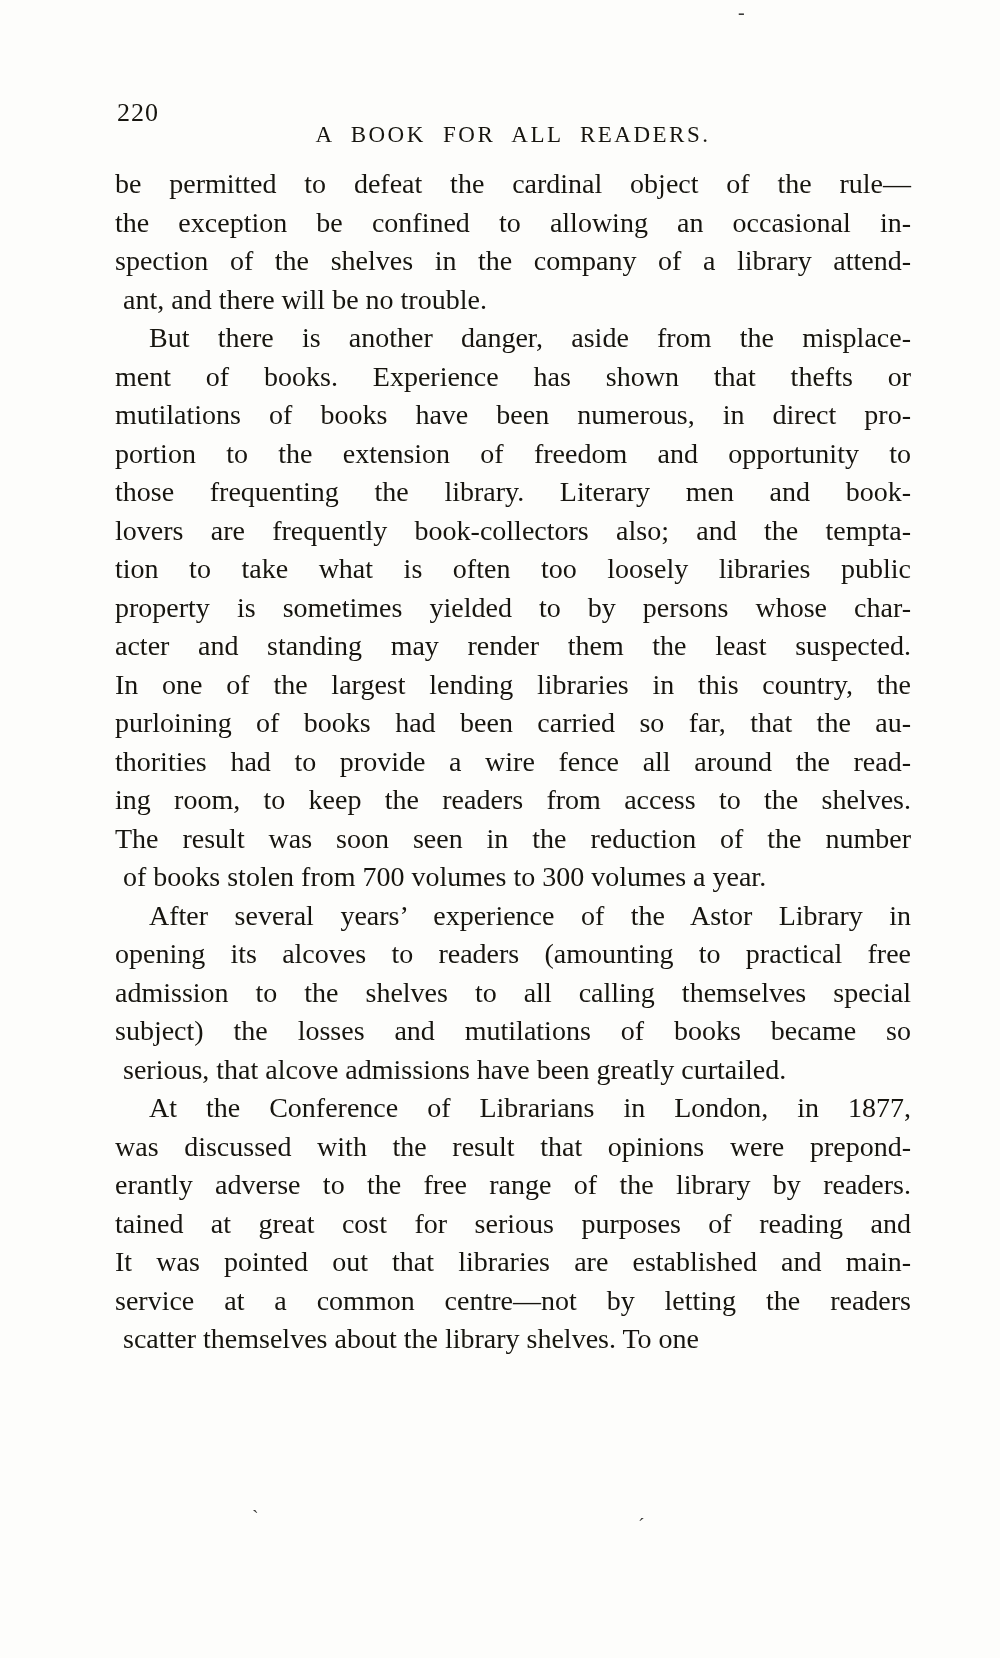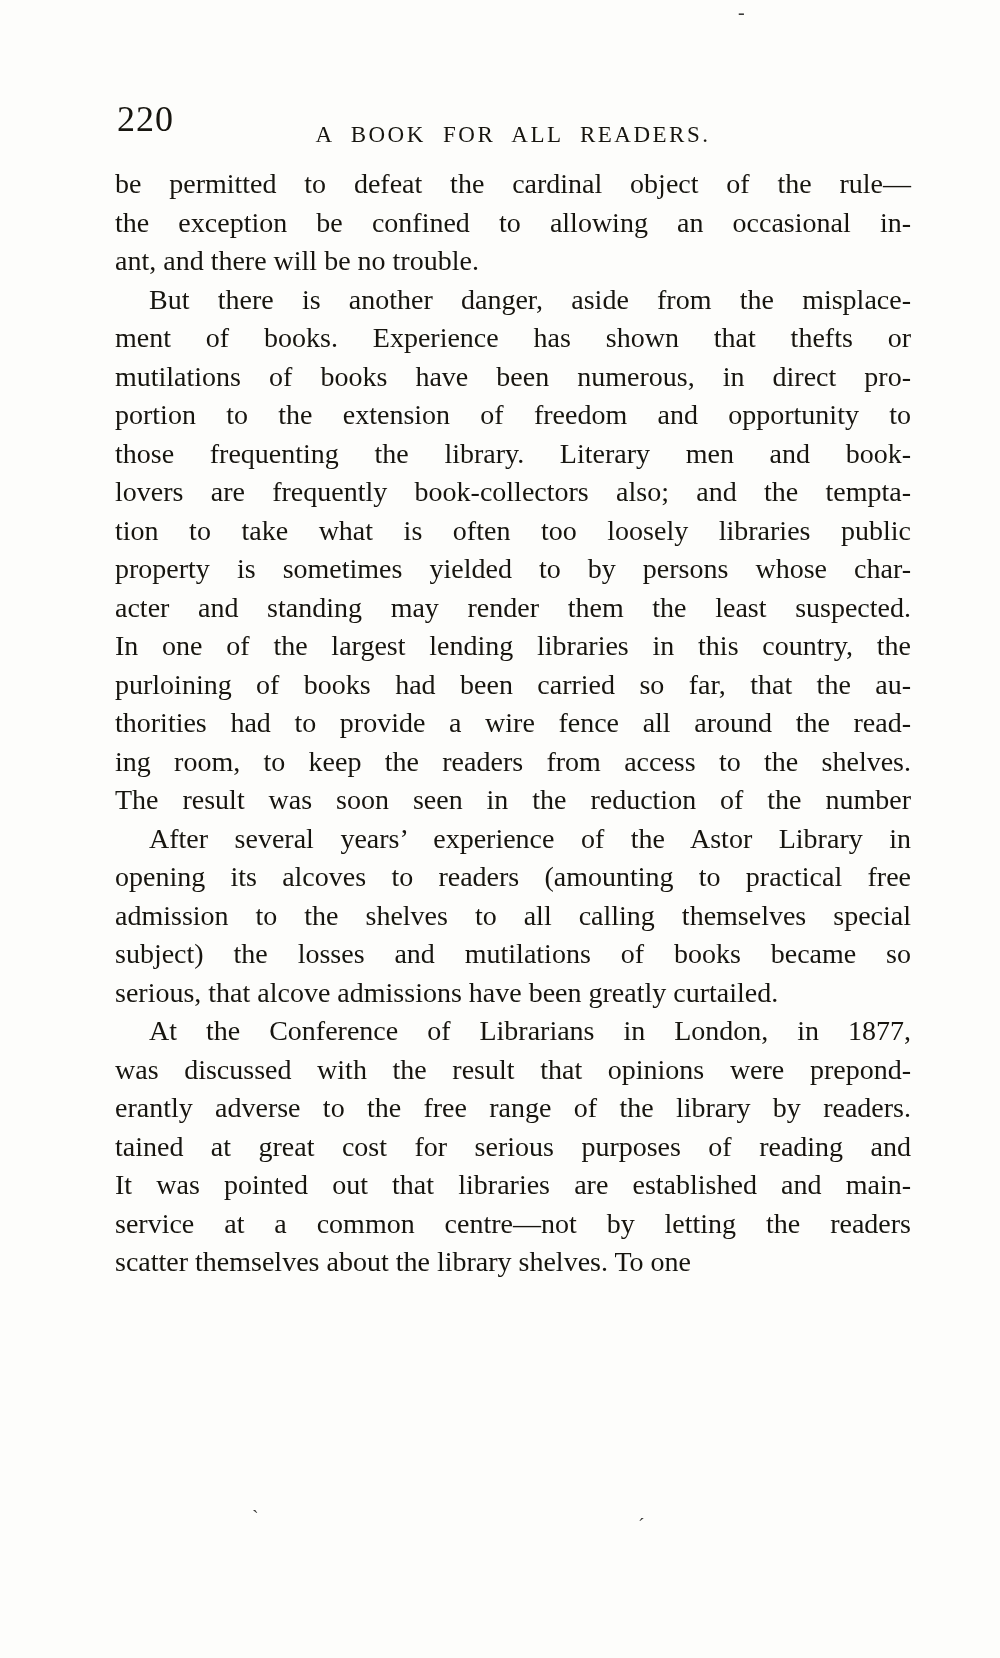--- a/index.html
+++ b/index.html
@@ -20,21 +20,21 @@
     position: absolute;
     top: 98px;
     left: 115px;
     width: 796px;
     height: 34px;
   }
   .page-number {
     position: absolute;
     left: 2px;
     top: 0;
-    font-size: 36px;
+    font-size: 26px;
     letter-spacing: 1px;
   }
   .running-title {
     display: block;
     text-align: center;
     font-size: 23px;
     font-weight: 400;
     letter-spacing: 2.5px;
     word-spacing: 9px;
     padding-top: 4px;
@@ -51,20 +51,21 @@
     padding: 0;
   }
   .line {
     font-size: 28px;
     line-height: 38.5px;
     text-align: justify;
     text-align-last: justify;
   }
   .line.last {
     text-align-last: left;
+    margin-left: 8px;
   }
   .paragraph.indented .line:first-child {
     text-indent: 34px;
   }
   .artifact {
     position: absolute;
     font-size: 20px;
     color: #3a3a38;
     line-height: 1;
   }
@@ -81,37 +82,39 @@
 
   <header class="page-header">
     <span class="page-number">220</span>
     <span class="running-title">A BOOK FOR ALL READERS.</span>
   </header>
 
   <main class="page-body">
       <div class="paragraph">
         <div class="line">be permitted to defeat the cardinal object of the rule—</div>
         <div class="line">the exception be confined to allowing an occasional in-</div>
+        <div class="line">spection of the shelves in the company of a library attend-</div>
         <div class="line last">ant, and there will be no trouble.</div>
       </div>
       <div class="paragraph indented">
         <div class="line">But there is another danger, aside from the misplace-</div>
         <div class="line">ment of books.  Experience has shown that thefts or</div>
         <div class="line">mutilations of books have been numerous, in direct pro-</div>
         <div class="line">portion to the extension of freedom and opportunity to</div>
         <div class="line">those frequenting the library.  Literary men and book-</div>
         <div class="line">lovers are frequently book-collectors also; and the tempta-</div>
         <div class="line">tion to take what is often too loosely libraries public</div>
         <div class="line">property is sometimes yielded to by persons whose char-</div>
         <div class="line">acter and standing may render them the least suspected.</div>
         <div class="line">In one of the largest lending libraries in this country, the</div>
         <div class="line">purloining of books had been carried so far, that the au-</div>
         <div class="line">thorities had to provide a wire fence all around the read-</div>
         <div class="line">ing room, to keep the readers from access to the shelves.</div>
         <div class="line">The result was soon seen in the reduction of the number</div>
+        <div class="line last">of books stolen from 700 volumes to 300 volumes a year.</div>
       </div>
       <div class="paragraph indented">
         <div class="line">After several years’ experience of the Astor Library in</div>
         <div class="line">opening its alcoves to readers (amounting to practical free</div>
         <div class="line">admission to the shelves to all calling themselves special</div>
         <div class="line">subject) the losses and mutilations of books became so</div>
         <div class="line last">serious, that alcove admissions have been greatly curtailed.</div>
       </div>
       <div class="paragraph indented">
         <div class="line">At the Conference of Librarians in London, in 1877,</div>

